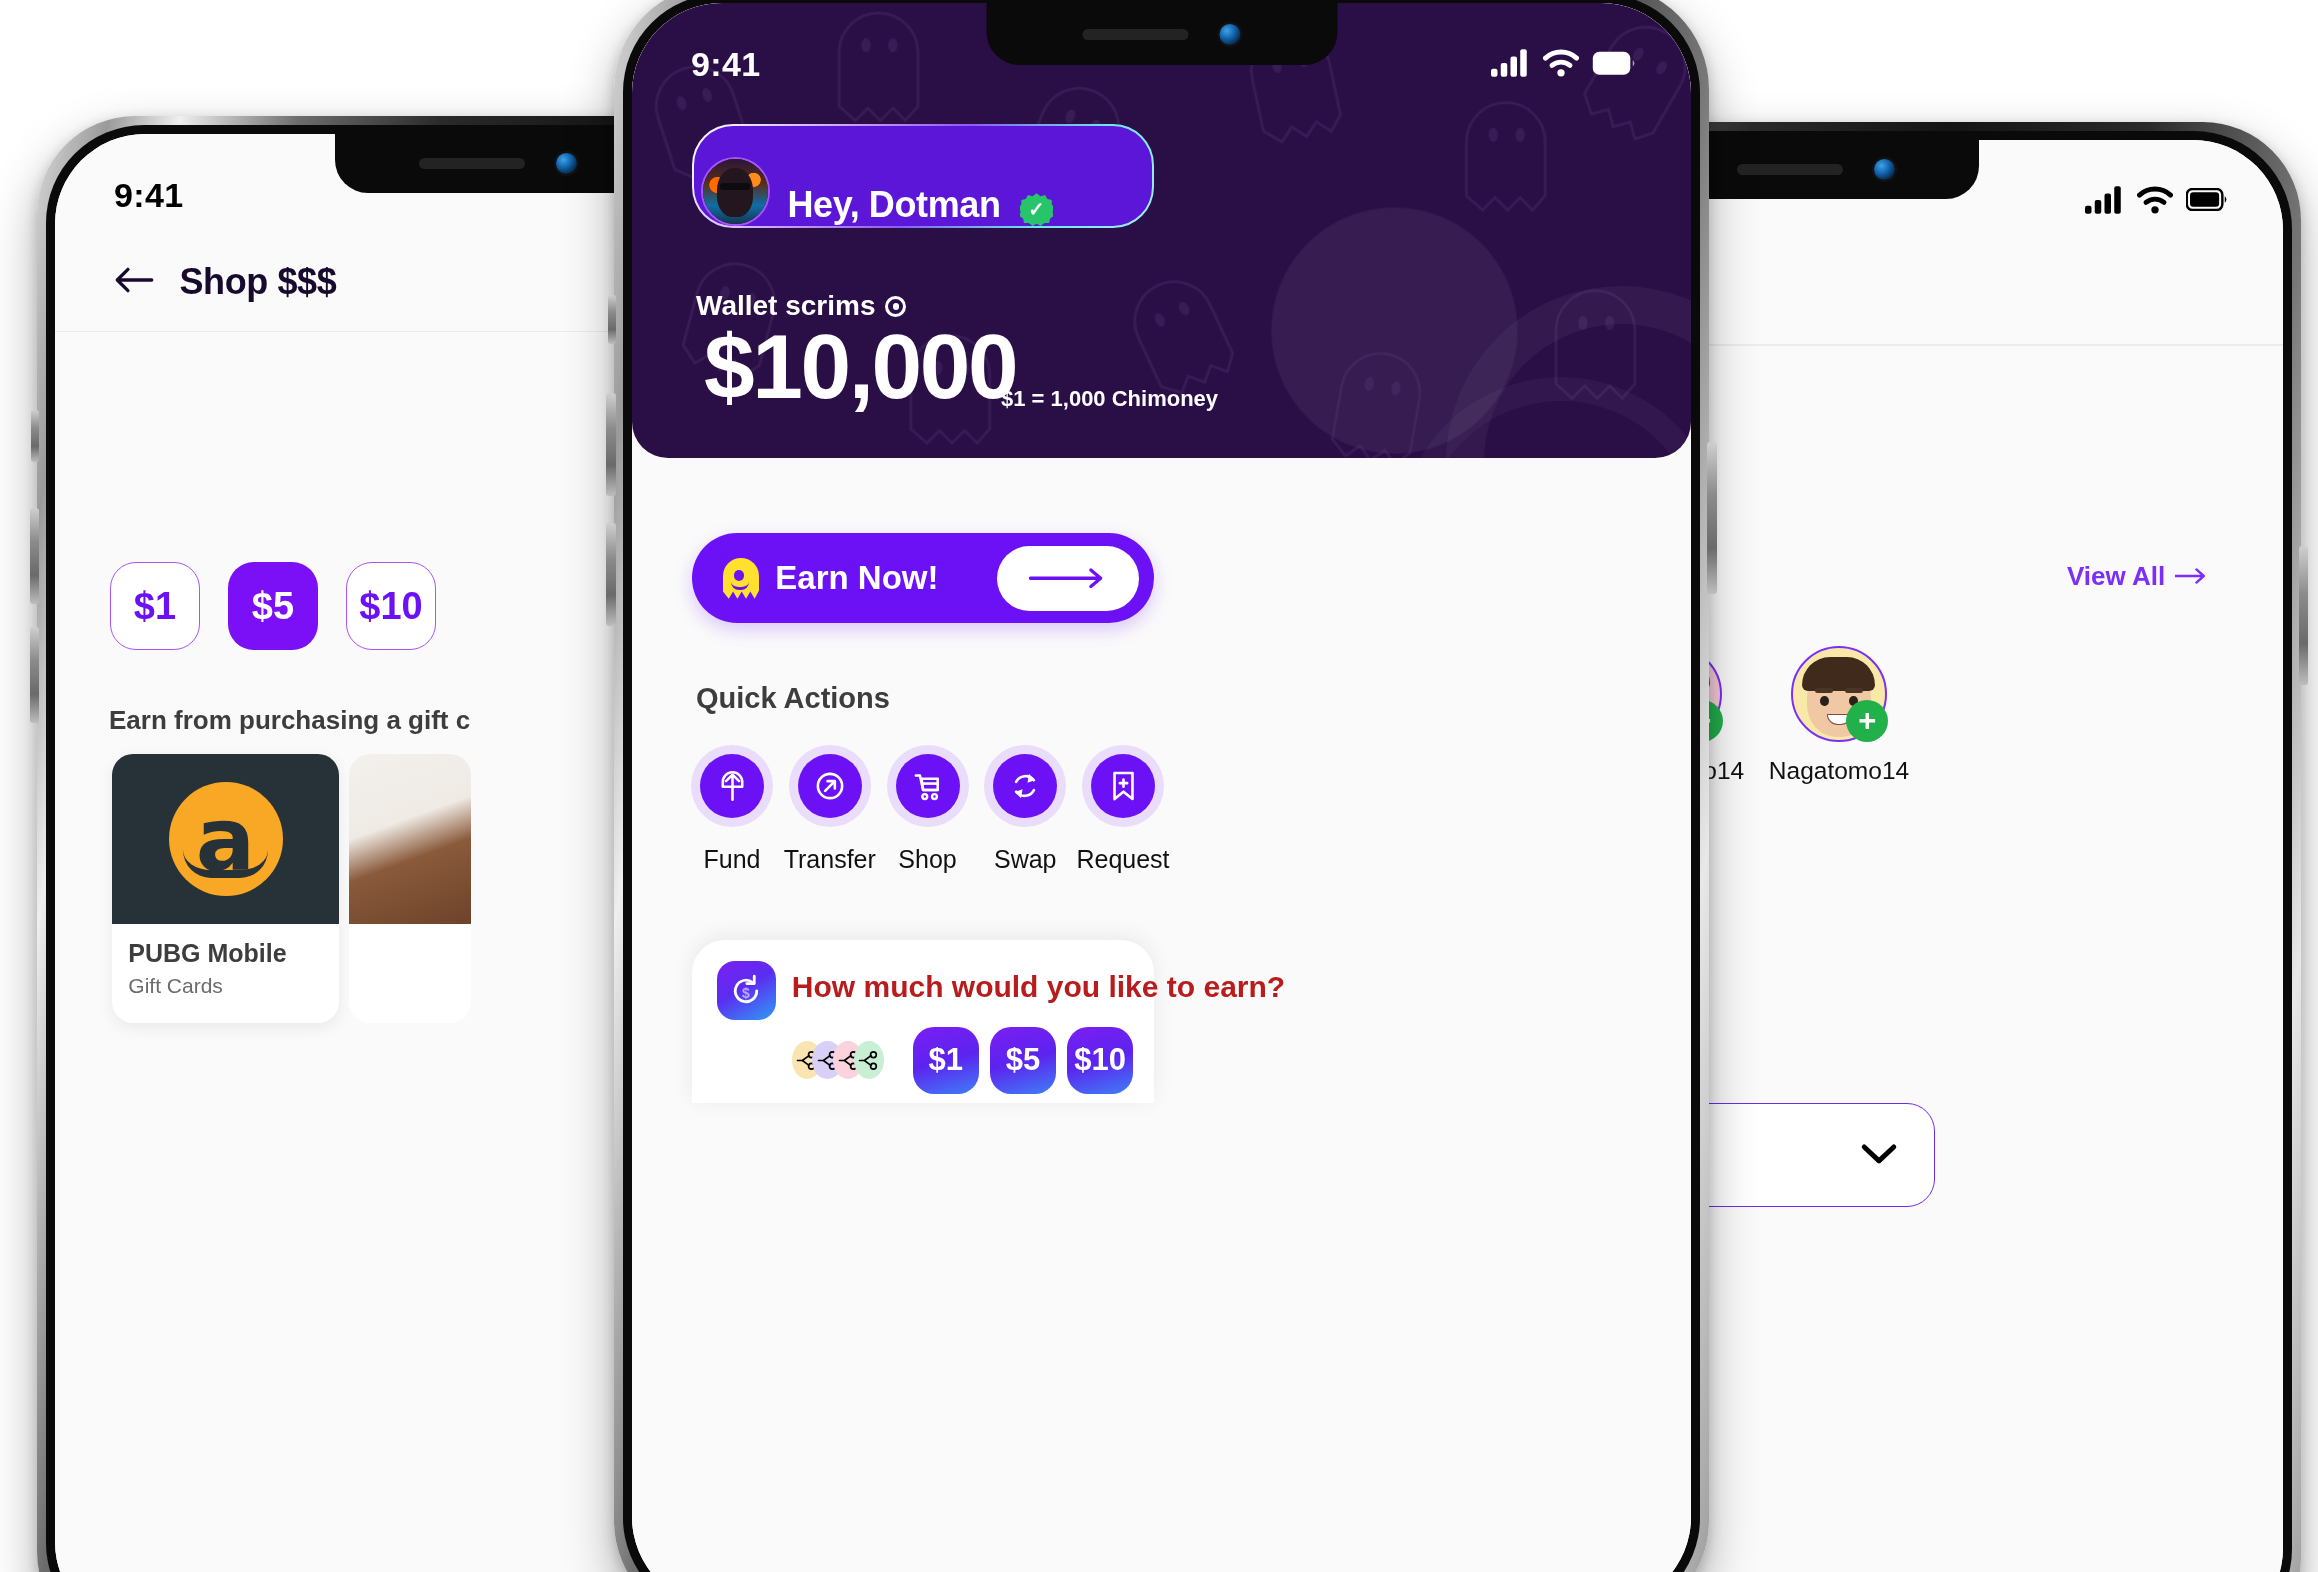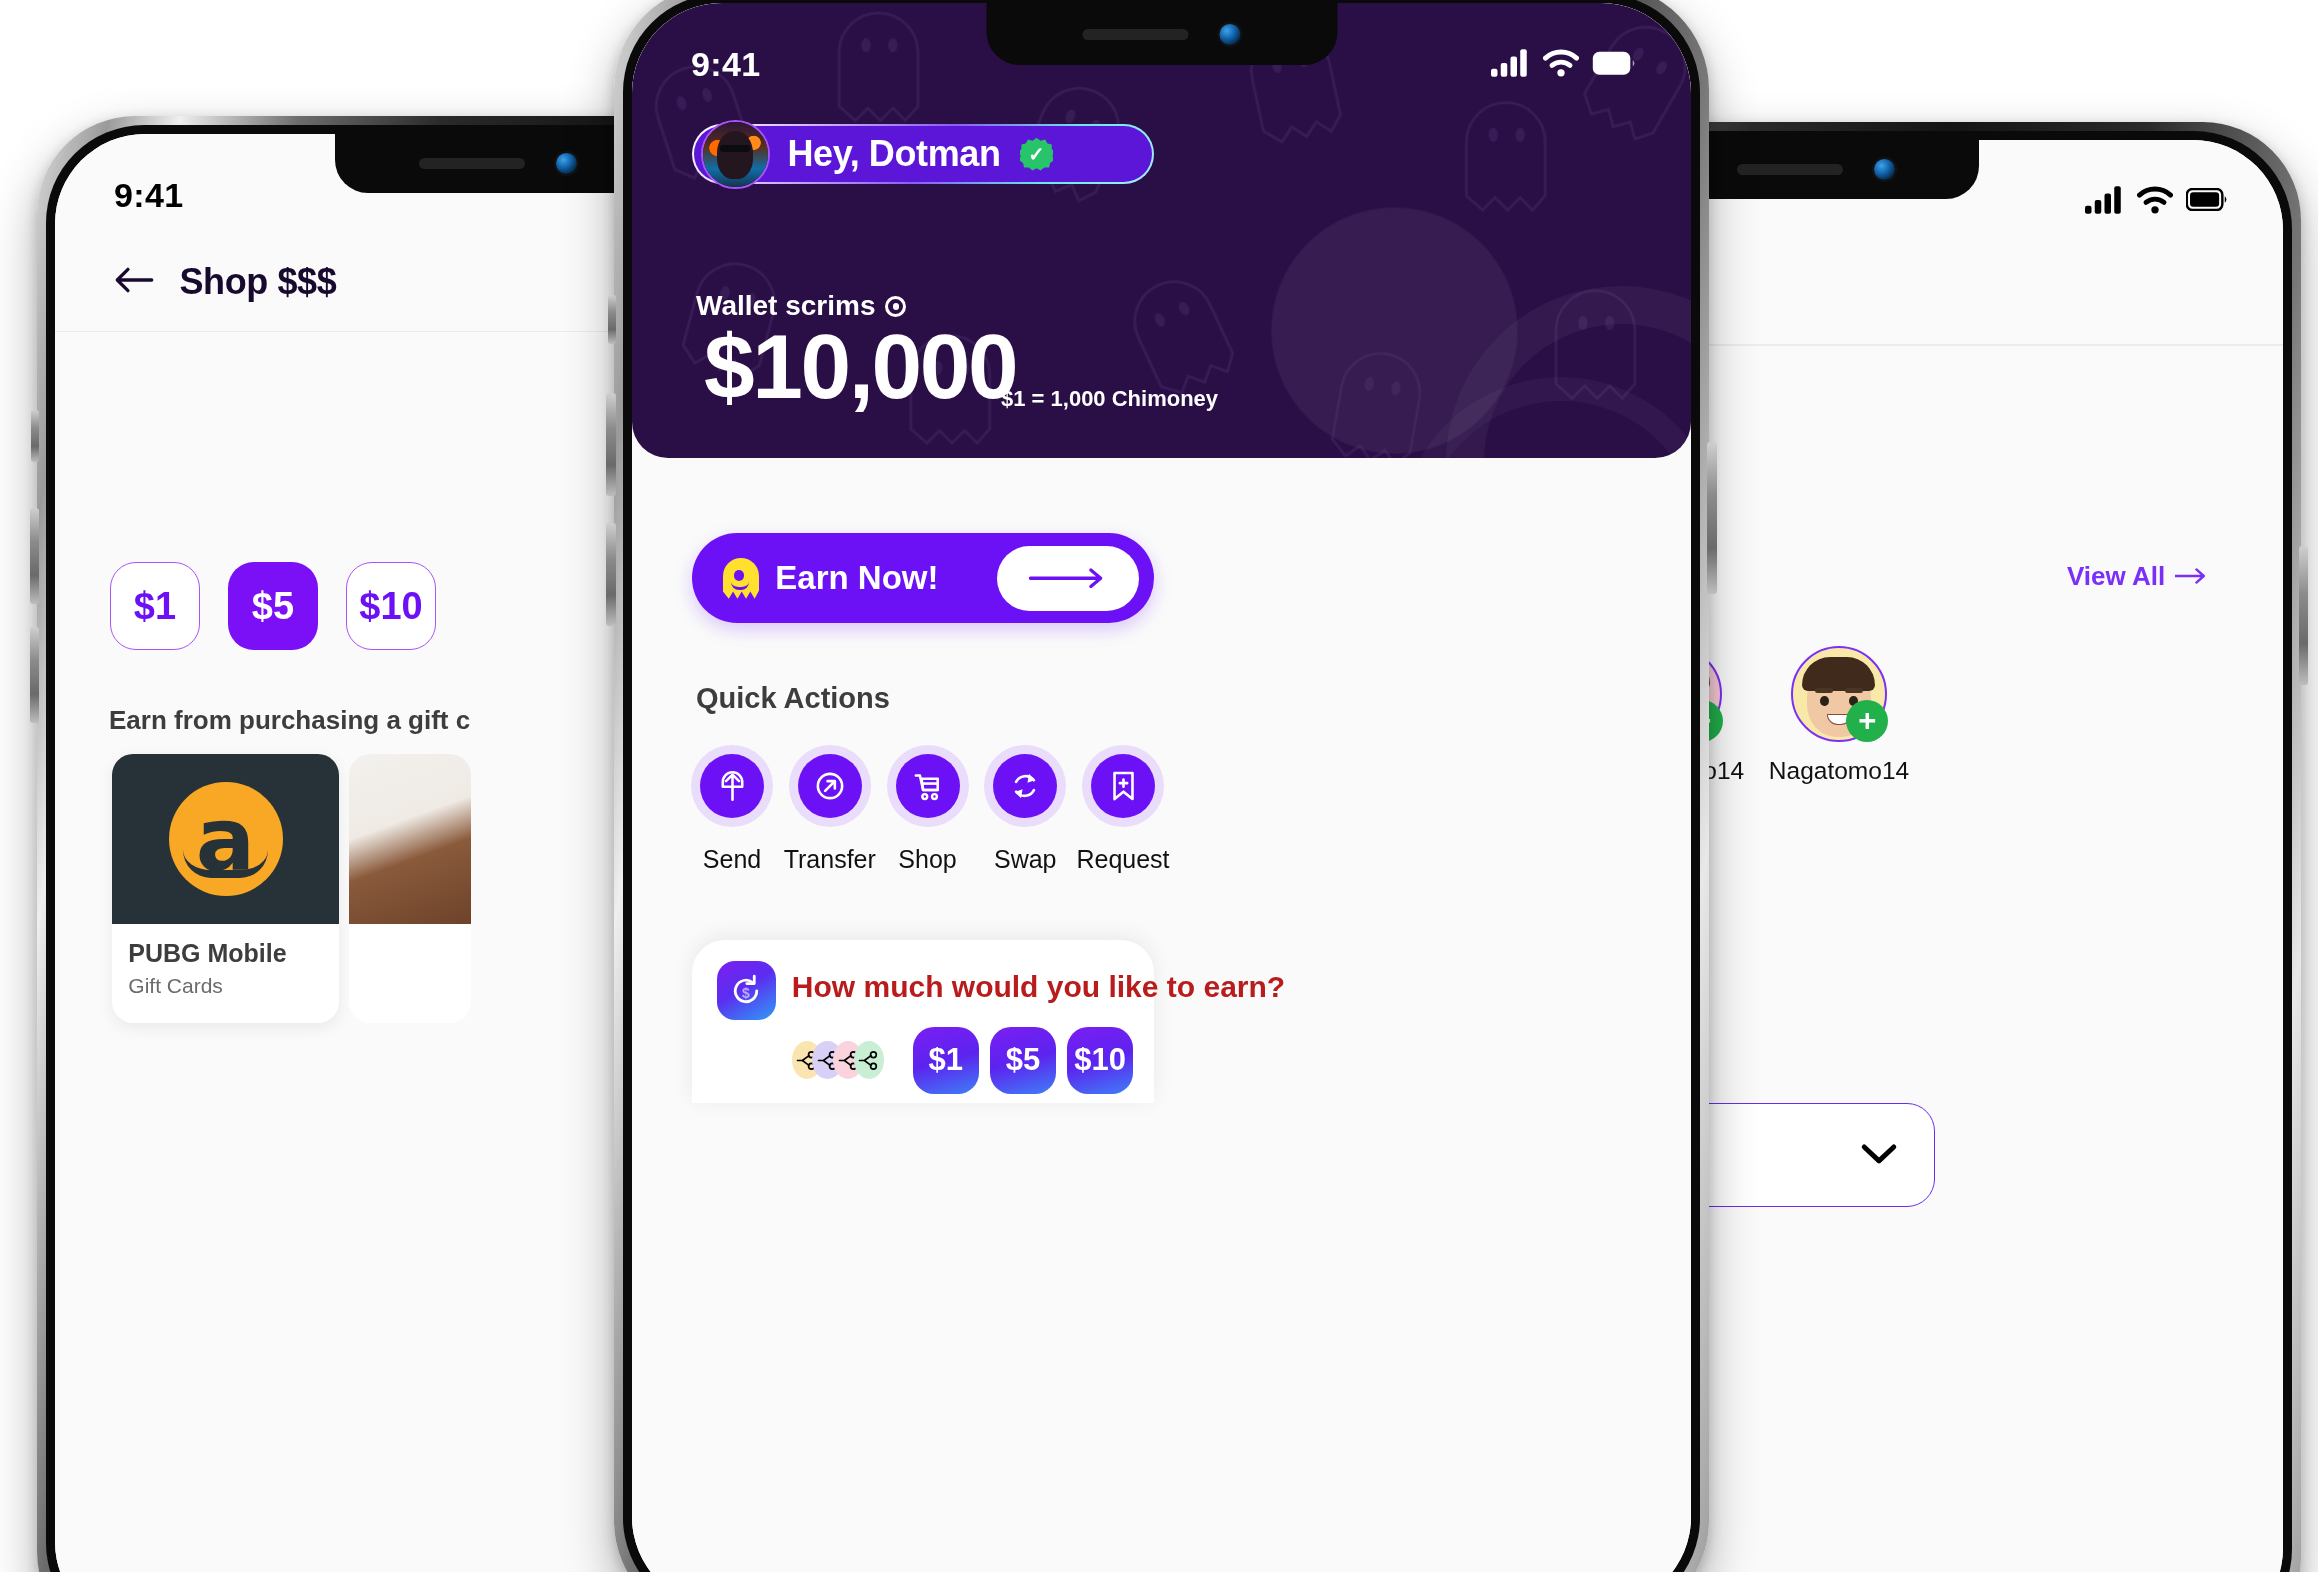--- a/index.html
+++ b/index.html
@@ -77,27 +77,27 @@
     width: 351px; height: 351px; border-radius: 50%;
     border: 38px solid rgba(255,255,255,.045);
   }
   .bigring2 {
     position: absolute; right: -33px; bottom: -245px;
     width: 326px; height: 326px; border-radius: 50%;
     border: 24.5px solid rgba(255,255,255,.035);
   }
 
   .hey-card {
-    position: absolute; left: 60px; top: 121px; width: 462px; height: 60px;
+    position: absolute; left: 60px; top: 121px; width: 462px; height: 104px;
     border-radius: 41px;
     background: #5b16d8;
     border: 2.4px solid transparent;
     background-image: linear-gradient(#5b16d8,#5b16d8), linear-gradient(125deg,#ffffff 0%,#c9a9ff 28%,#8b5cf6 52%,#6ee7f0 78%,#a9ecff 100%);
     background-origin: border-box; background-clip: padding-box, border-box;
-    display: flex; align-items: center; padding-left: 6.5px;
+    display: flex; align-items: flex-end; padding-left: 6.5px;
   }
   .avatar-ring {
     width: 69px; height: 69px; border-radius: 50%;
     border: 2.4px solid #a855f7; overflow: hidden; flex: none;
     background: #1a0b2e; position: relative;
   }
   .av-bg { position:absolute; inset:0; background:
       radial-gradient(circle at 22% 40%, #ff6a00 0 12%, transparent 13%),
       radial-gradient(circle at 78% 32%, #ff8c1a 0 10%, transparent 11%),
       linear-gradient(180deg,#2b1638 0%, #5a2f1a 38%, #0e6ea8 72%, #15354f 100%);
@@ -482,21 +482,21 @@
         <div class="qa-row">
           <div class="qa-item">
             <div class="qa-outer">
                 <div class="qa-inner">
               <svg width="33" height="34" viewBox="0 0 40 42">
                     <path d="M8 16a12 12 0 0 1 24 0v6H8z" fill="none" stroke="#fff" stroke-width="3.2" stroke-linejoin="round"></path>
                     <path d="M20 38V8M12 15l8-8 8 8" stroke="#fff" stroke-width="3.2" fill="none" stroke-linecap="round" stroke-linejoin="round"></path>
                   </svg>
             </div>
               </div>
-            <div class="qa-label">Send</div>
+            <div class="qa-label">Fund</div>
           </div>
           <div class="qa-item">
             <div class="qa-outer">
                 <div class="qa-inner">
               <svg width="34" height="34" viewBox="0 0 42 42">
                     <circle cx="21" cy="21" r="15" fill="none" stroke="#fff" stroke-width="3.2"></circle>
                     <path d="M15 27l12-12M18 15h9v9" stroke="#fff" stroke-width="3.2" fill="none" stroke-linecap="round" stroke-linejoin="round"></path>
                   </svg>
             </div>
               </div>

